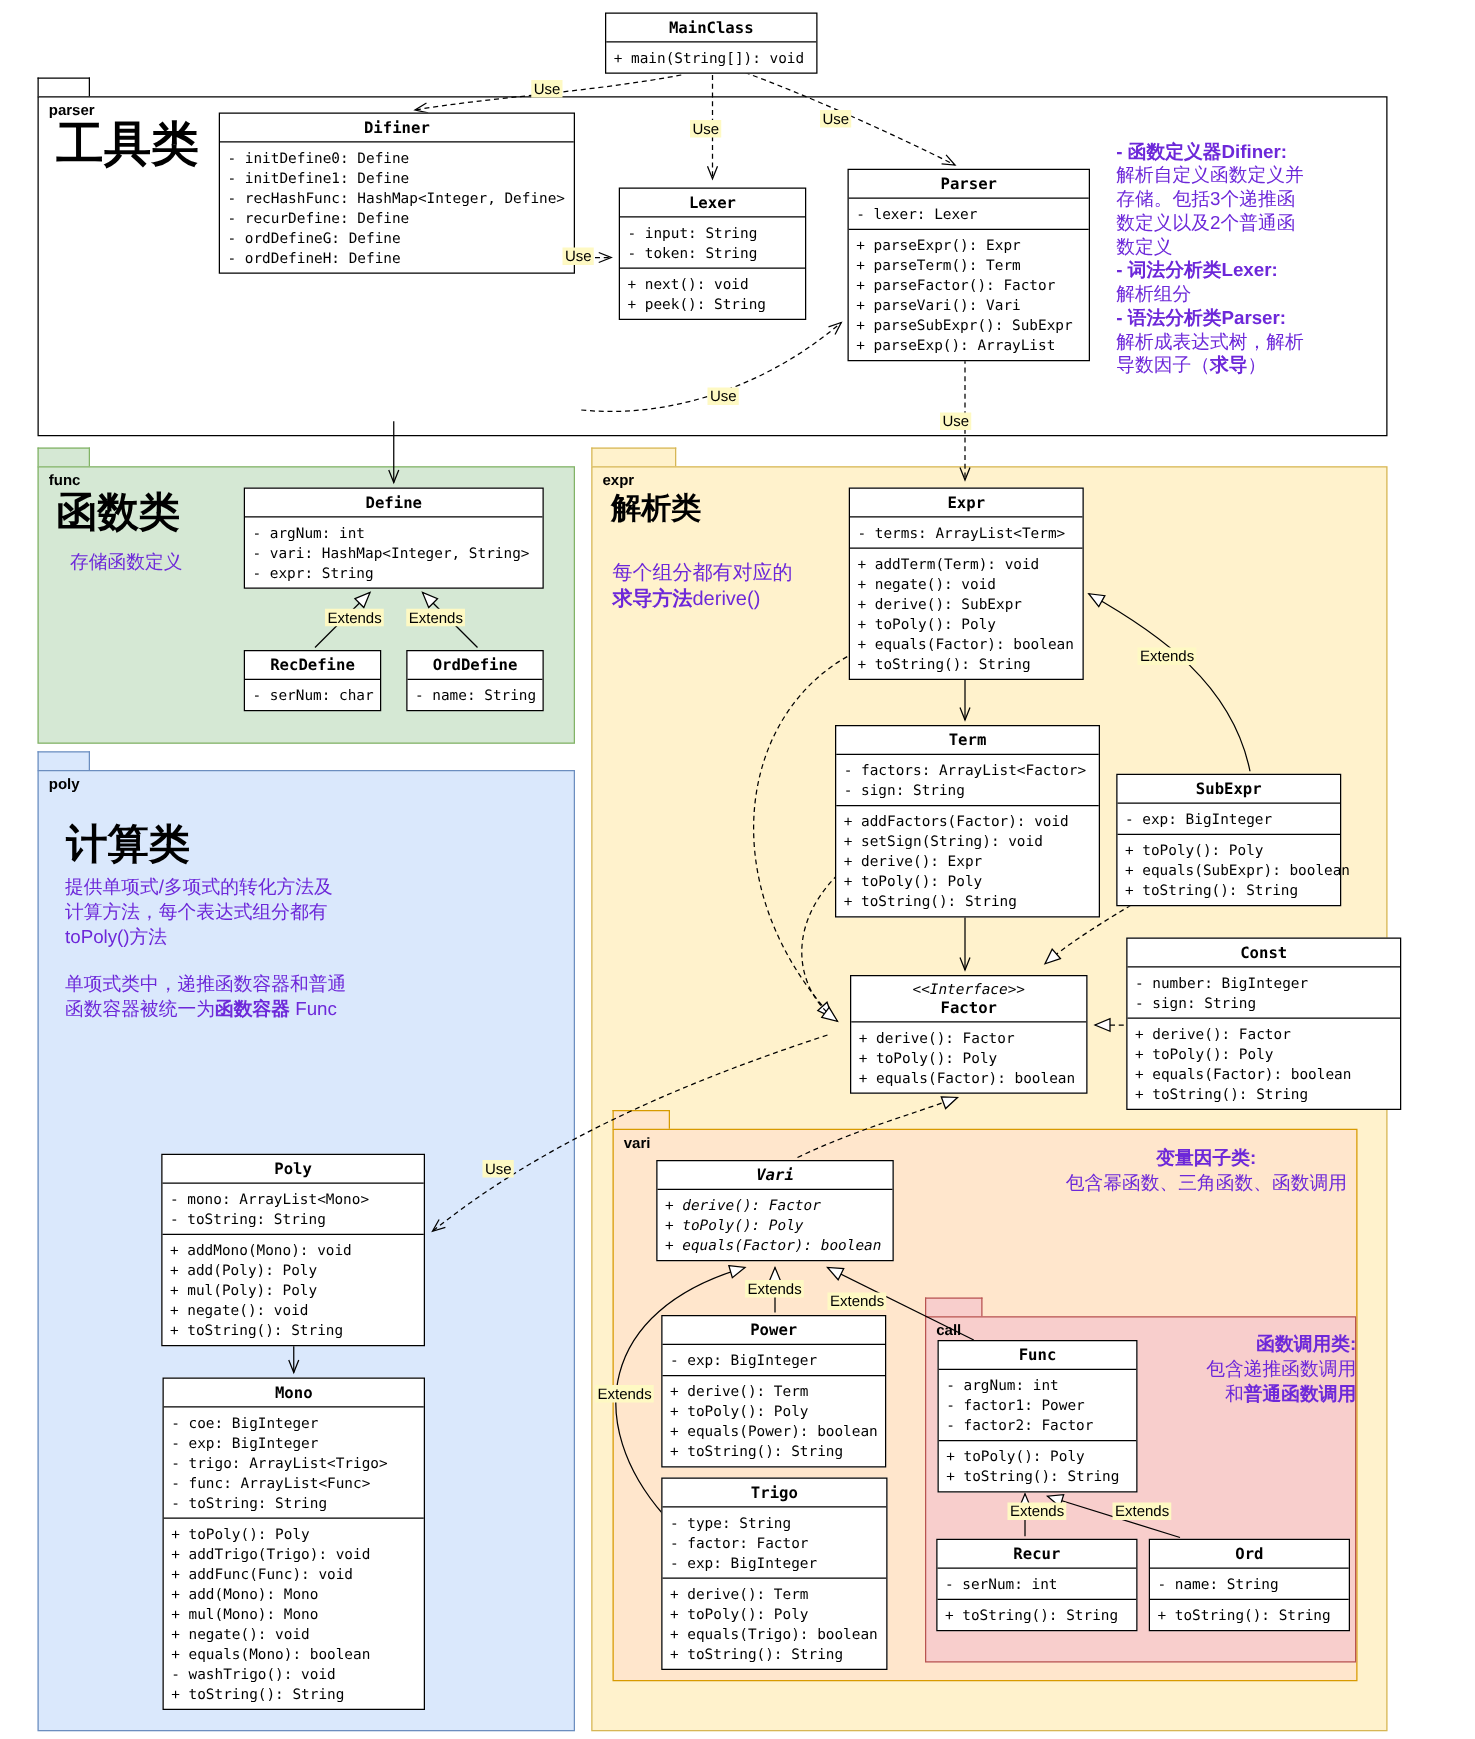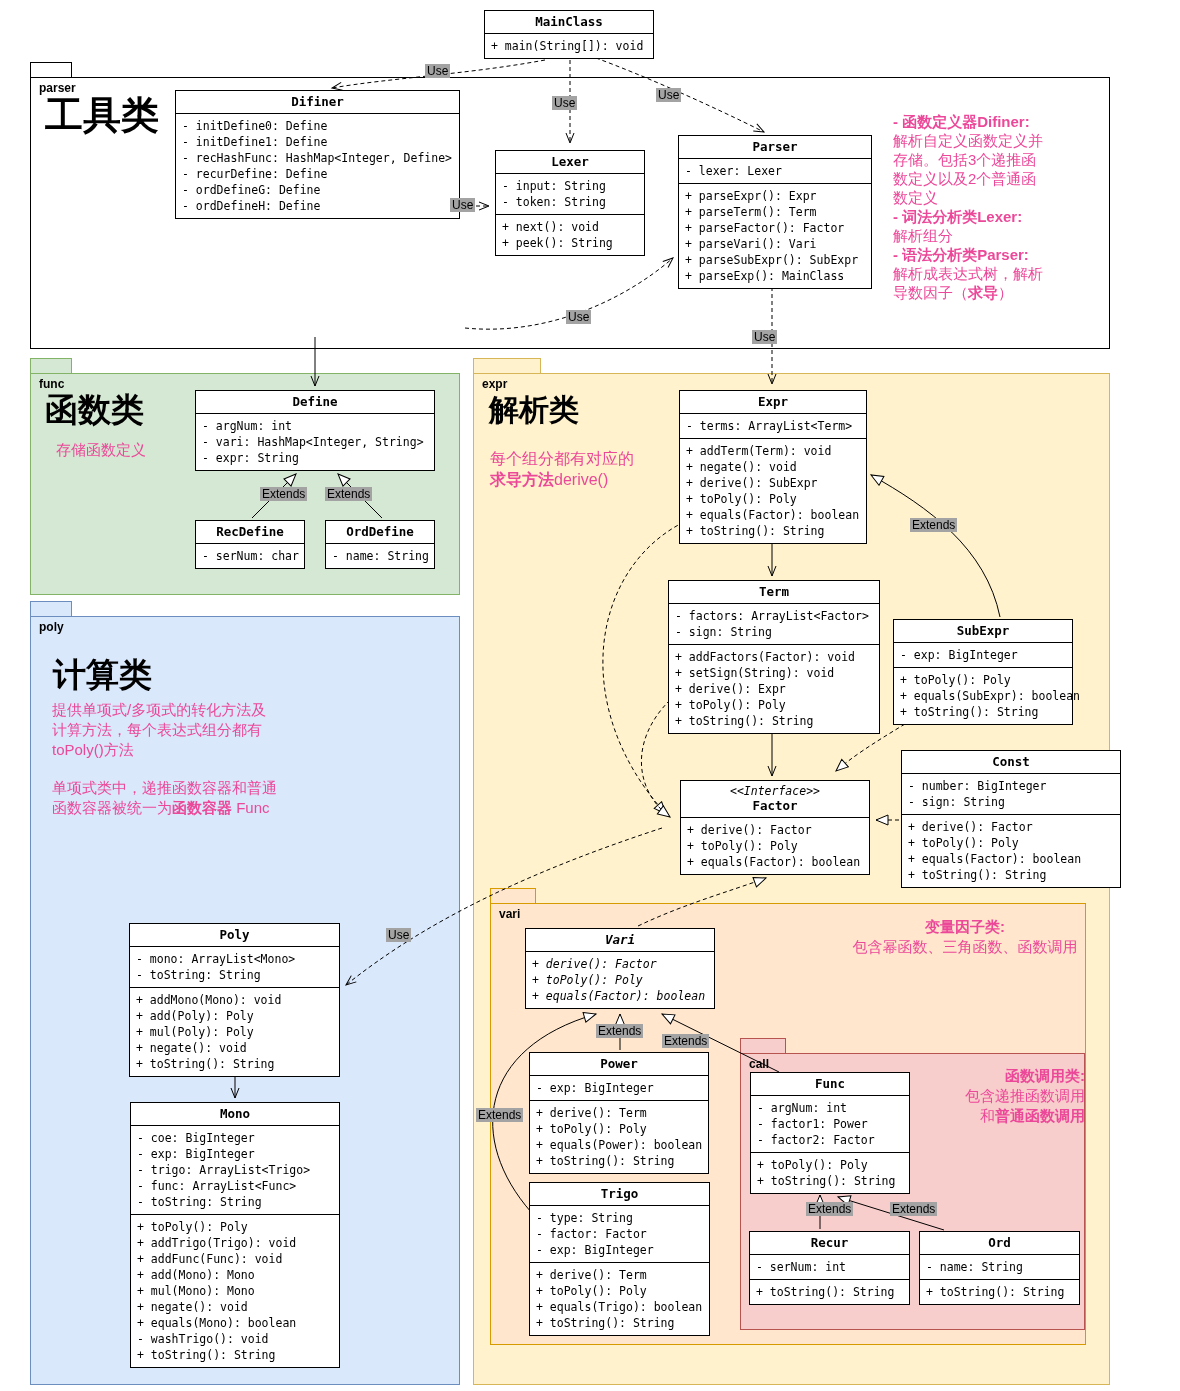--- a/index.html
+++ b/index.html
@@ -28,26 +28,26 @@
   
   .cls { position:absolute; background:#fff; border:1px solid #000; box-sizing:border-box;
          font-family:"DejaVu Sans Mono", monospace; font-size:11.5px; color:#000; z-index:3; }
   .cls .ttl { font-weight:bold; text-align:center; font-size:12.5px; padding:3px 4px; line-height:16px; }
   .cls .stereo { font-weight:normal; font-style:italic; font-size:11.5px; line-height:14px; }
   .cls .sec { border-top:1px solid #000; padding:4px 6px; }
   .member { white-space:pre; line-height:16px; }
   .cls.italic .ttl, .cls.italic .member { font-style:italic; }
 
   
-  .note { position:absolute; color:#ec4899; z-index:3; }
+  .note { position:absolute; color:#6d28d9; z-index:3; }
   .rline { white-space:pre-wrap; }
   .rline .b { font-weight:bold; }
 
   
-  .chip { position:absolute; background:#a3a3a3; font-size:12px; line-height:14px; padding:0 2px;
+  .chip { position:absolute; background:#fef9c3; font-size:12px; line-height:14px; padding:0 2px;
           color:#000; z-index:4; white-space:nowrap; }
 
   svg.wires { position:absolute; left:0; top:0; z-index:2; pointer-events:none; }
   .dash { fill:none; stroke:#000; stroke-width:1; stroke-dasharray:4 3; }
   .sol  { fill:none; stroke:#000; stroke-width:1; }
 </style>
 </head>
 <body>
 
 <div id="canvas">
@@ -60,21 +60,21 @@
 
   <div class="tab func" style="left:30px;top:358px;width:42px"></div>
   <div class="pkg func" style="left:30px;top:373px;width:430px;height:222px">
     <span class="pkg-label">func</span>
     <span class="pkg-title" style="left:14px;top:14px;font-size:33px">函数类</span>
   </div>
 
   <div class="tab expr" style="left:473px;top:358px;width:68px"></div>
   <div class="pkg expr" style="left:473px;top:373px;width:637px;height:1012px">
     <span class="pkg-label">expr</span>
-    <span class="pkg-title" style="left:15px;top:16px;font-size:30px">解析类</span>
+    <span class="pkg-title" style="left:15px;top:16px;font-size:24px">解析类</span>
   </div>
 
   <div class="tab poly" style="left:30px;top:601px;width:42px"></div>
   <div class="pkg poly" style="left:30px;top:616px;width:430px;height:769px">
     <span class="pkg-label">poly</span>
     <span class="pkg-title" style="left:22px;top:36px;font-size:33px">计算类</span>
   </div>
 
   <div class="tab vari" style="left:490px;top:888px;width:46px"></div>
   <div class="pkg vari" style="left:490px;top:903px;width:596px;height:442px">
@@ -160,21 +160,21 @@
     <div class="ttl">Parser</div>
     <div class="sec">
         <div class="member">- lexer: Lexer</div>
       </div>
     <div class="sec">
         <div class="member">+ parseExpr(): Expr</div>
         <div class="member">+ parseTerm(): Term</div>
         <div class="member">+ parseFactor(): Factor</div>
         <div class="member">+ parseVari(): Vari</div>
         <div class="member">+ parseSubExpr(): SubExpr</div>
-        <div class="member">+ parseExp(): MainClass</div>
+        <div class="member">+ parseExp(): ArrayList</div>
       </div>
   </div>
 
   <div class="cls" style="left:195px;top:390px;width:240px">
     <div class="ttl">Define</div>
     <div class="sec">
         <div class="member">- argNum: int</div>
         <div class="member">- vari: HashMap&lt;Integer, String&gt;</div>
         <div class="member">- expr: String</div>
       </div>

